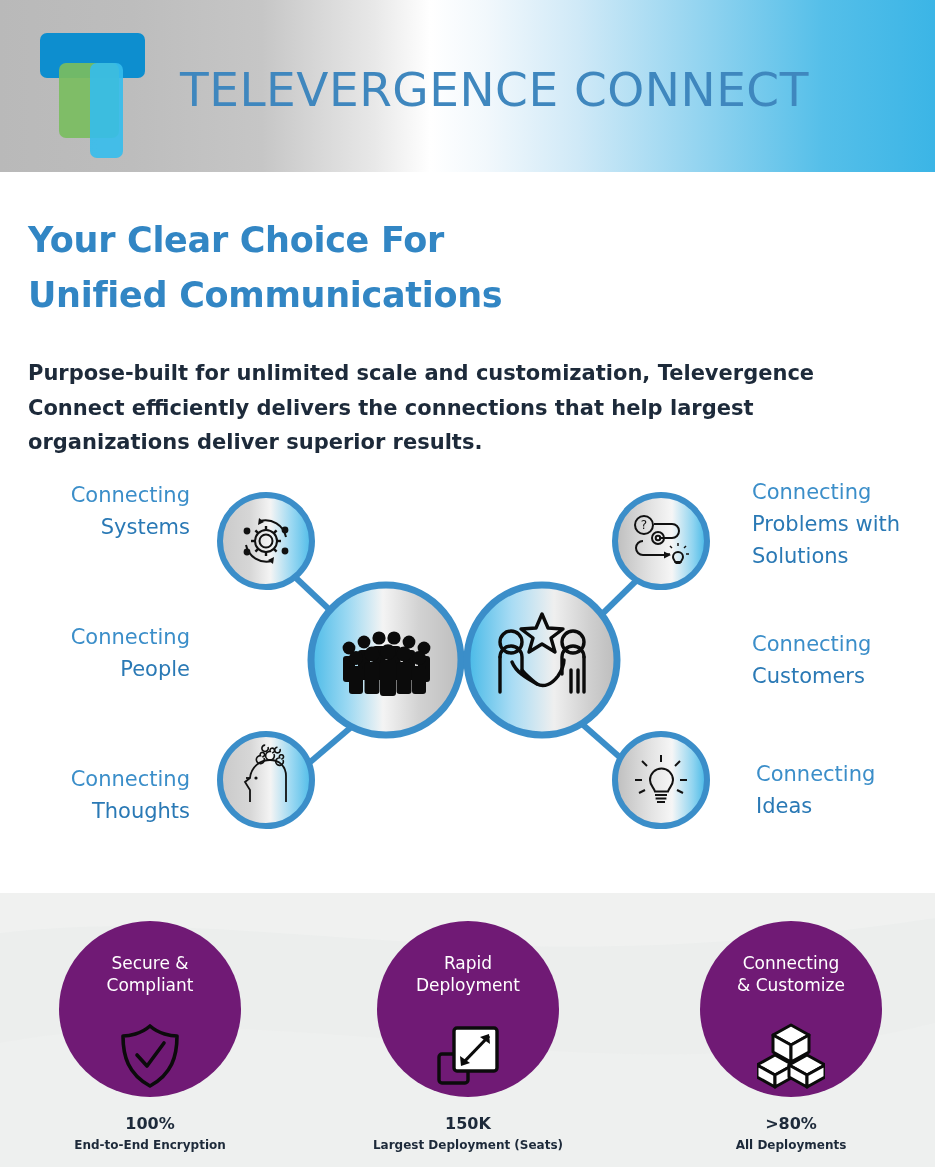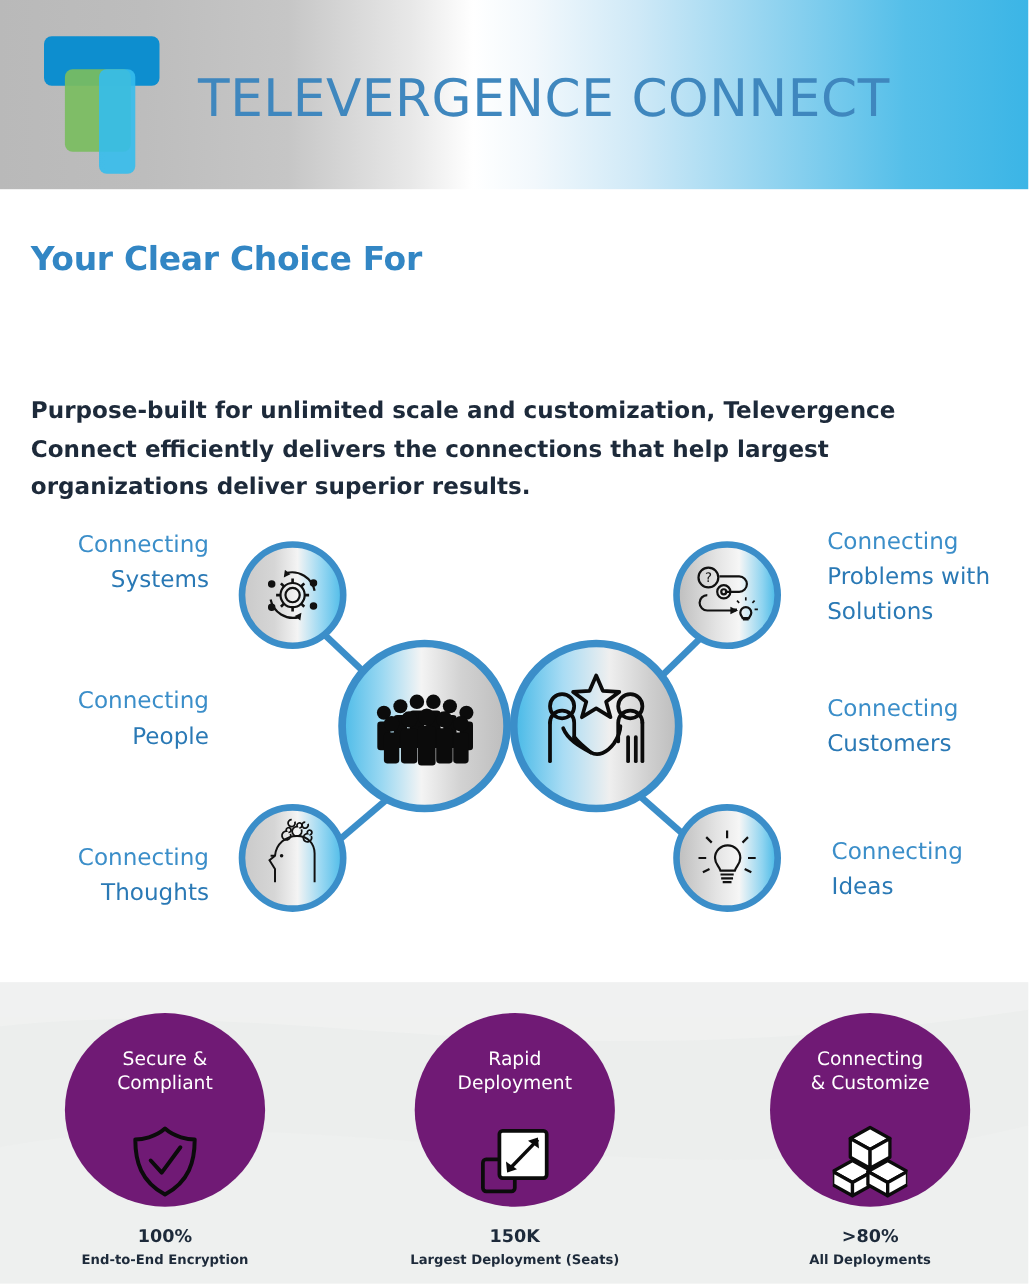--- a/index.html
+++ b/index.html
@@ -37,21 +37,21 @@
     position:absolute;left:180px;top:62px;
     font-family:"DejaVu Sans", sans-serif;
     font-size:47px;font-weight:normal;letter-spacing:.5px;
     color:#3f87be;
     white-space:nowrap;
   }
 
   
   .headline{
     position:absolute;left:28px;top:213px;
-    font-size:30px;font-weight:bold;line-height:1.56;
+    font-size:35px;font-weight:bold;line-height:1.56;
     color:#3286c4;
     letter-spacing:-.3px;
   }
   .lede{
     position:absolute;left:28px;top:356px;width:800px;
     font-size:21px;font-weight:bold;line-height:1.65;
     color:#1d2a3a;
   }
 
   
@@ -101,20 +101,21 @@
   <div class="logo">
     <div class="bar"></div>
     <div class="green"></div>
     <div class="cyan"></div>
   </div>
   <div class="brand">TELEVERGENCE CONNECT</div>
 </div>
 
 <div class="headline">
   <div>Your Clear Choice For</div>
+  <div>Unified Communications</div>
 </div>
 <div class="lede">Purpose-built for unlimited scale and customization, Televergence Connect efficiently delivers the connections that help largest organizations deliver superior results.</div>
 
 <div class="diagram">
   <svg width="935" height="400" viewBox="0 0 935 400" xmlns="http://www.w3.org/2000/svg">
     <defs>
       <linearGradient id="gA" x1="0" y1="0" x2="1" y2="0">
         <stop offset="0%" stop-color="#c9c9c9"></stop>
         <stop offset="32%" stop-color="#d6d6d6"></stop>
         <stop offset="55%" stop-color="#f4f4f4"></stop>

